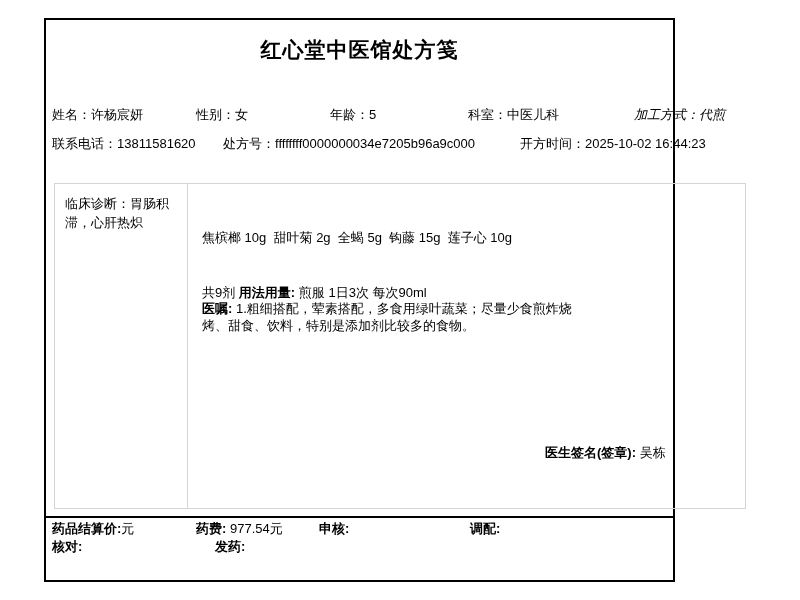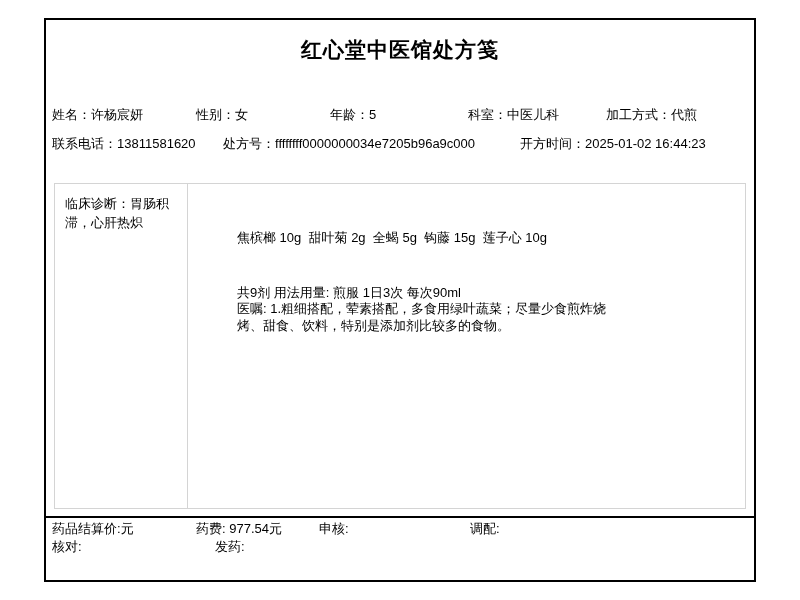--- a/index.html
+++ b/index.html
@@ -2,33 +2,33 @@
 <html><head>
 <meta charset="utf-8">
 <style>
   html,body { margin:0; padding:0; background:#ffffff; }
   .page {
     position:relative; width:800px; height:600px; background:#ffffff;
     font-family:"Liberation Sans","DejaVu Sans",sans-serif;
     color:#000; font-size:13px; overflow:hidden;
   }
   .sheet {
-    position:absolute; left:44px; top:18px; width:712px; height:564px;
+    position:absolute; left:44px; top:18px; width:631px; height:564px;
     box-sizing:border-box; border:2px solid #000; background:#fff;
   }
   .abs { position:absolute; white-space:nowrap; }
   .title {
     position:absolute; top:16px; left:0; width:100%; text-align:center;
     font-size:21px; font-weight:bold; letter-spacing:1px;
   }
   .lbl { font-weight:normal; }
-  .blbl { font-weight:normal; }
+  .blbl { font-weight:bold; }
   .rx-table {
     position:absolute; left:8px; top:163px; width:692px; height:326px;
-    box-sizing:border-box; border:1px solid #d4d4d4; display:flex;gap:35px;
+    box-sizing:border-box; border:1px solid #d4d4d4; display:flex;
   }
   .diag-cell {
     width:133px; box-sizing:border-box; border-right:1px solid #d4d4d4;
     padding:10px 10px; line-height:19px;
   }
   .rx-cell { flex:1; position:relative; padding:13px 14px; box-sizing:border-box; }
   .rx-header { line-height:15px; }
   .herb-line { margin-top:33px; line-height:15px; white-space:pre-wrap; }
   .dosage-line { margin-top:40px; line-height:15px; white-space:nowrap; }
   .advice { width:382px; line-height:17px; }
@@ -43,43 +43,47 @@
 <div class="page">
   <div class="sheet">
 
     <div class="title">红心堂中医馆处方笺</div>
 
     <div>
       <span class="abs" style="left:6px; top:86px;"><span class="lbl">姓名：</span><span>许杨宸妍</span></span>
       <span class="abs" style="left:150px; top:86px;"><span class="lbl">性别：</span><span>女</span></span>
       <span class="abs" style="left:284px; top:86px;"><span class="lbl">年龄：</span><span>5</span></span>
       <span class="abs" style="left:422px; top:86px;"><span class="lbl">科室：</span><span>中医儿科</span></span>
-      <span class="abs" style="left:560px; top:86px;"><span class="lbl">加工方式：</span><span>代煎</span></span>
+      <span class="abs" style="left:588px; top:86px;font-style:italic;"><span class="lbl">加工方式：</span><span>代煎</span></span>
     </div>
 
     <div>
       <span class="abs" style="left:6px; top:115px;"><span class="lbl">联系电话：</span><span>13811581620</span></span>
       <span class="abs" style="left:177px; top:115px;"><span class="lbl">处方号：</span><span>ffffffff0000000034e7205b96a9c000</span></span>
-      <span class="abs" style="left:474px; top:115px;"><span class="lbl">开方时间：</span><span>2025-01-02 16:44:23</span></span>
+      <span class="abs" style="left:474px; top:115px;"><span class="lbl">开方时间：</span><span>2025-10-02 16:44:23</span></span>
     </div>
 
     <div class="rx-table">
       <div class="diag-cell">
         <span>临床诊断：</span><span>胃肠积滞，心肝热炽</span>
       </div>
       <div class="rx-cell">
         <div class="herb-line">焦槟榔 10g  甜叶菊 2g  全蝎 5g  钩藤 15g  莲子心 10g</div>
         <div class="dosage-line">
           <span>共9剂</span>
           <span class="blbl">用法用量:</span>
           <span>煎服 1日3次 每次90ml</span>
         </div>
         <div class="advice">
           <span class="blbl">医嘱:</span>
           <span>1.粗细搭配，荤素搭配，多食用绿叶蔬菜；尽量少食煎炸烧烤、甜食、饮料，特别是添加剂比较多的食物。</span>
+        </div>
+        <div class="doctor-sign">
+          <span class="blbl">医生签名(签章):</span>
+          <span>吴栋</span>
         </div>
       </div>
     </div>
 
     <div class="sep-line"></div>
 
     <div class="footer-row">
       <span class="abs" style="left:6px; top:500px;"><span class="blbl">药品结算价:</span><span>元</span></span>
       <span class="abs" style="left:150px; top:500px;"><span class="blbl">药费:</span> <span>977.54元</span></span>
       <span class="abs blbl" style="left:273px; top:500px;">申核:</span>

